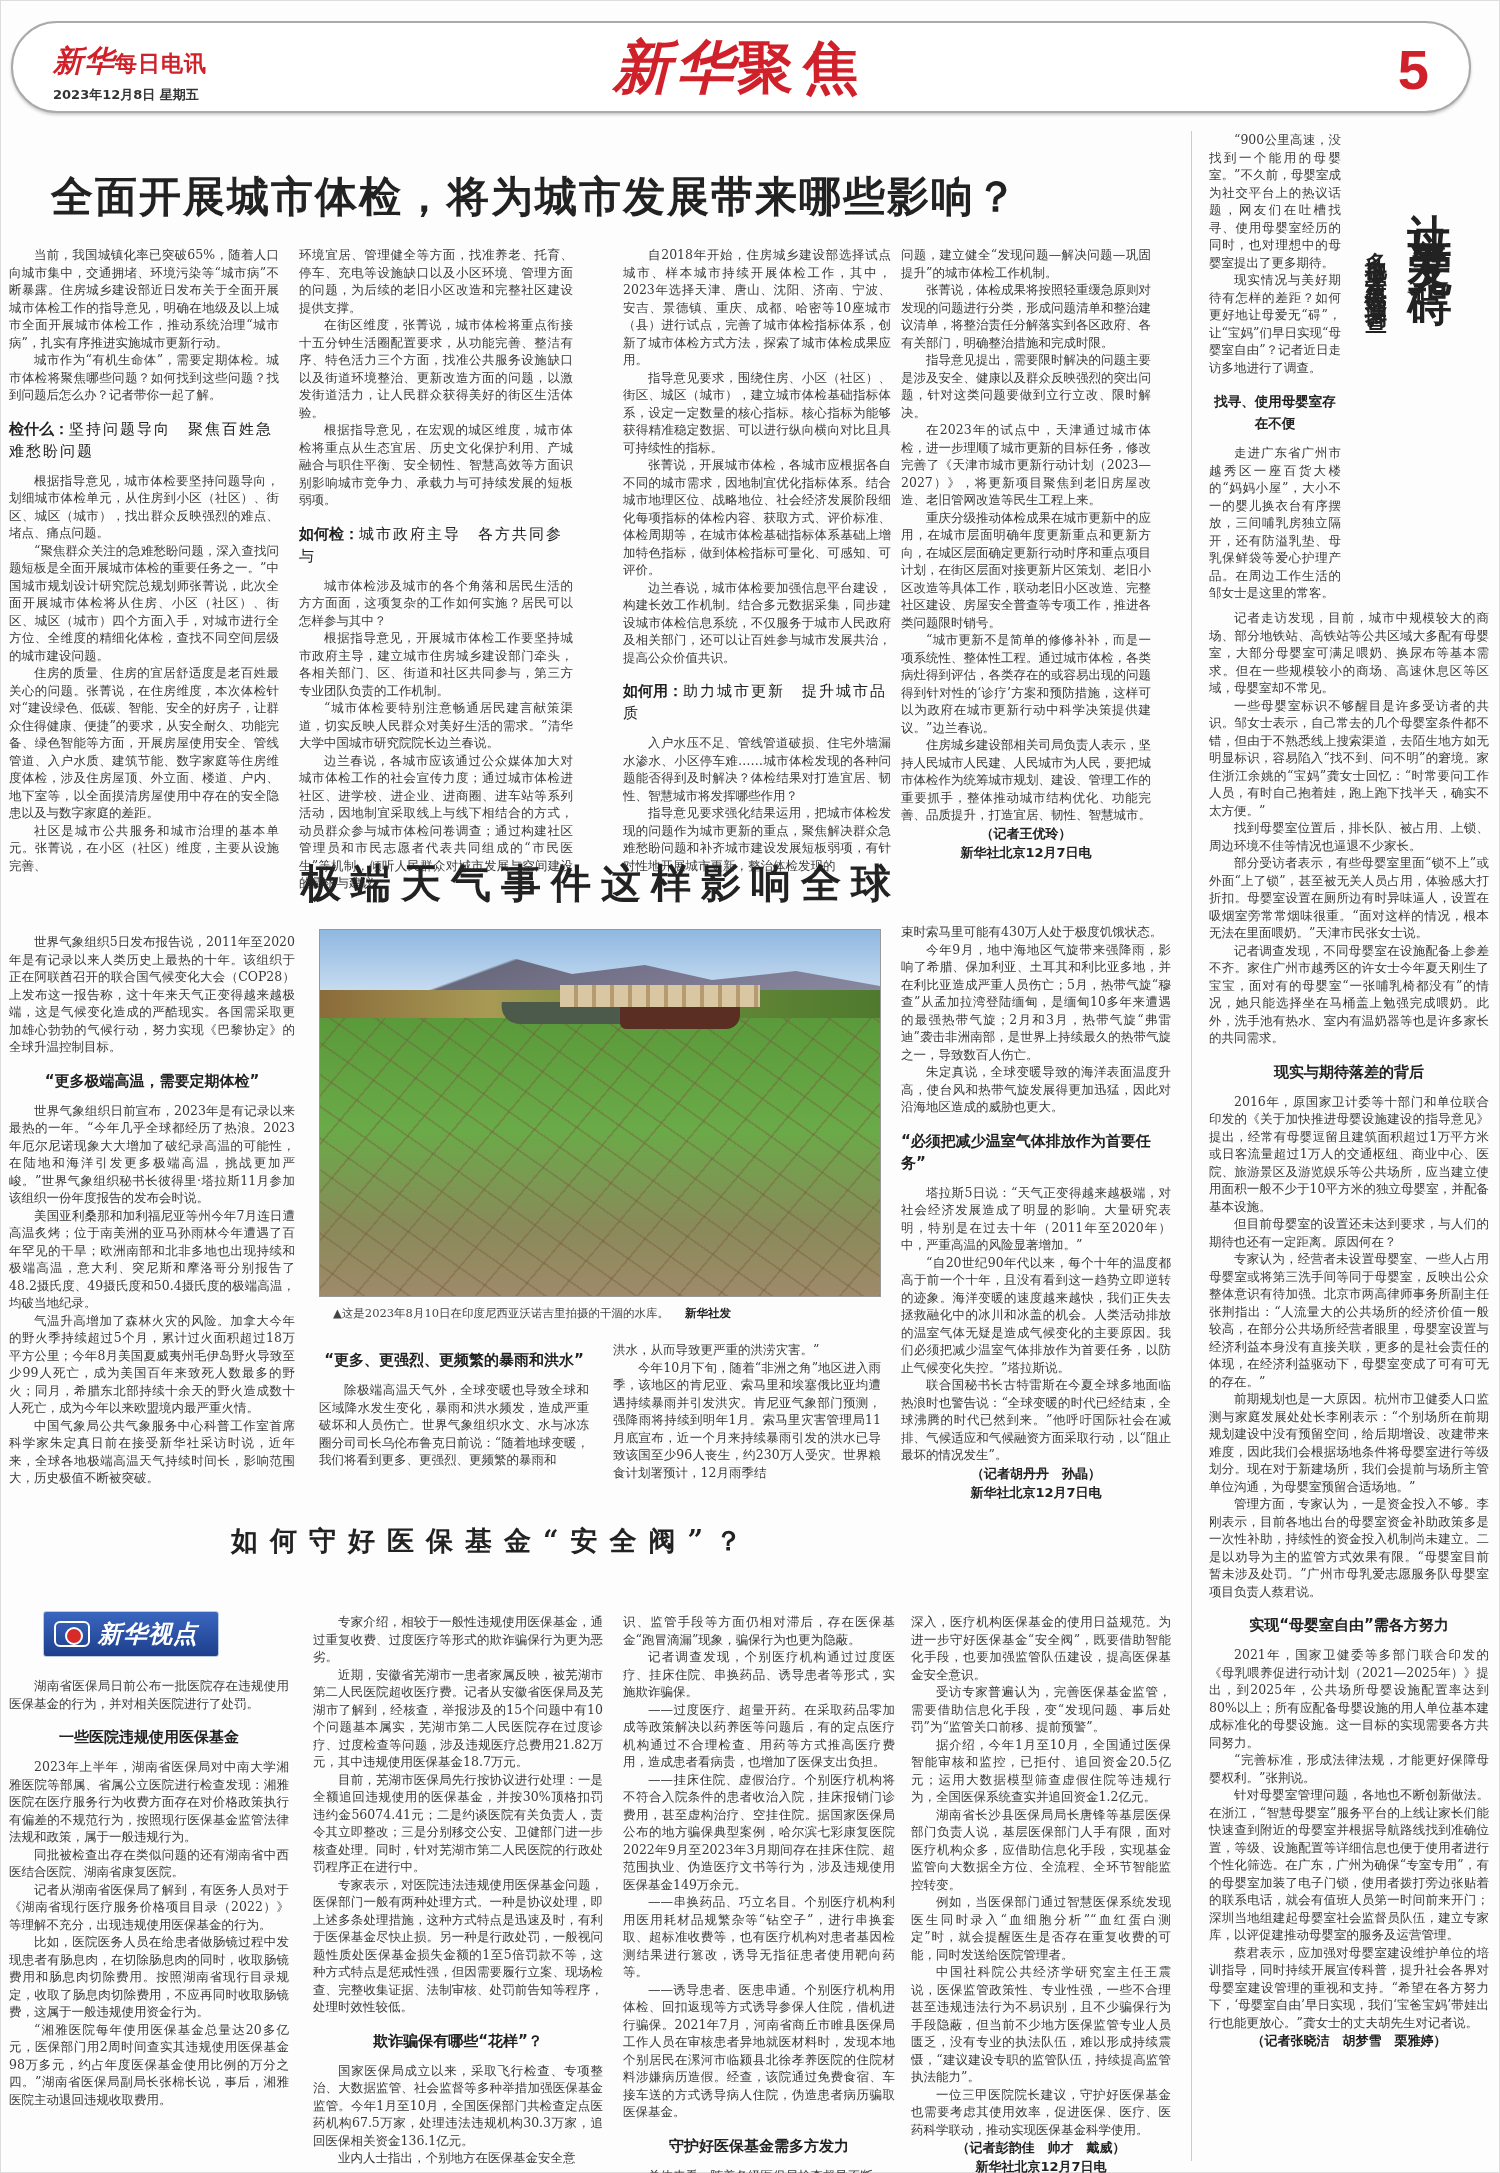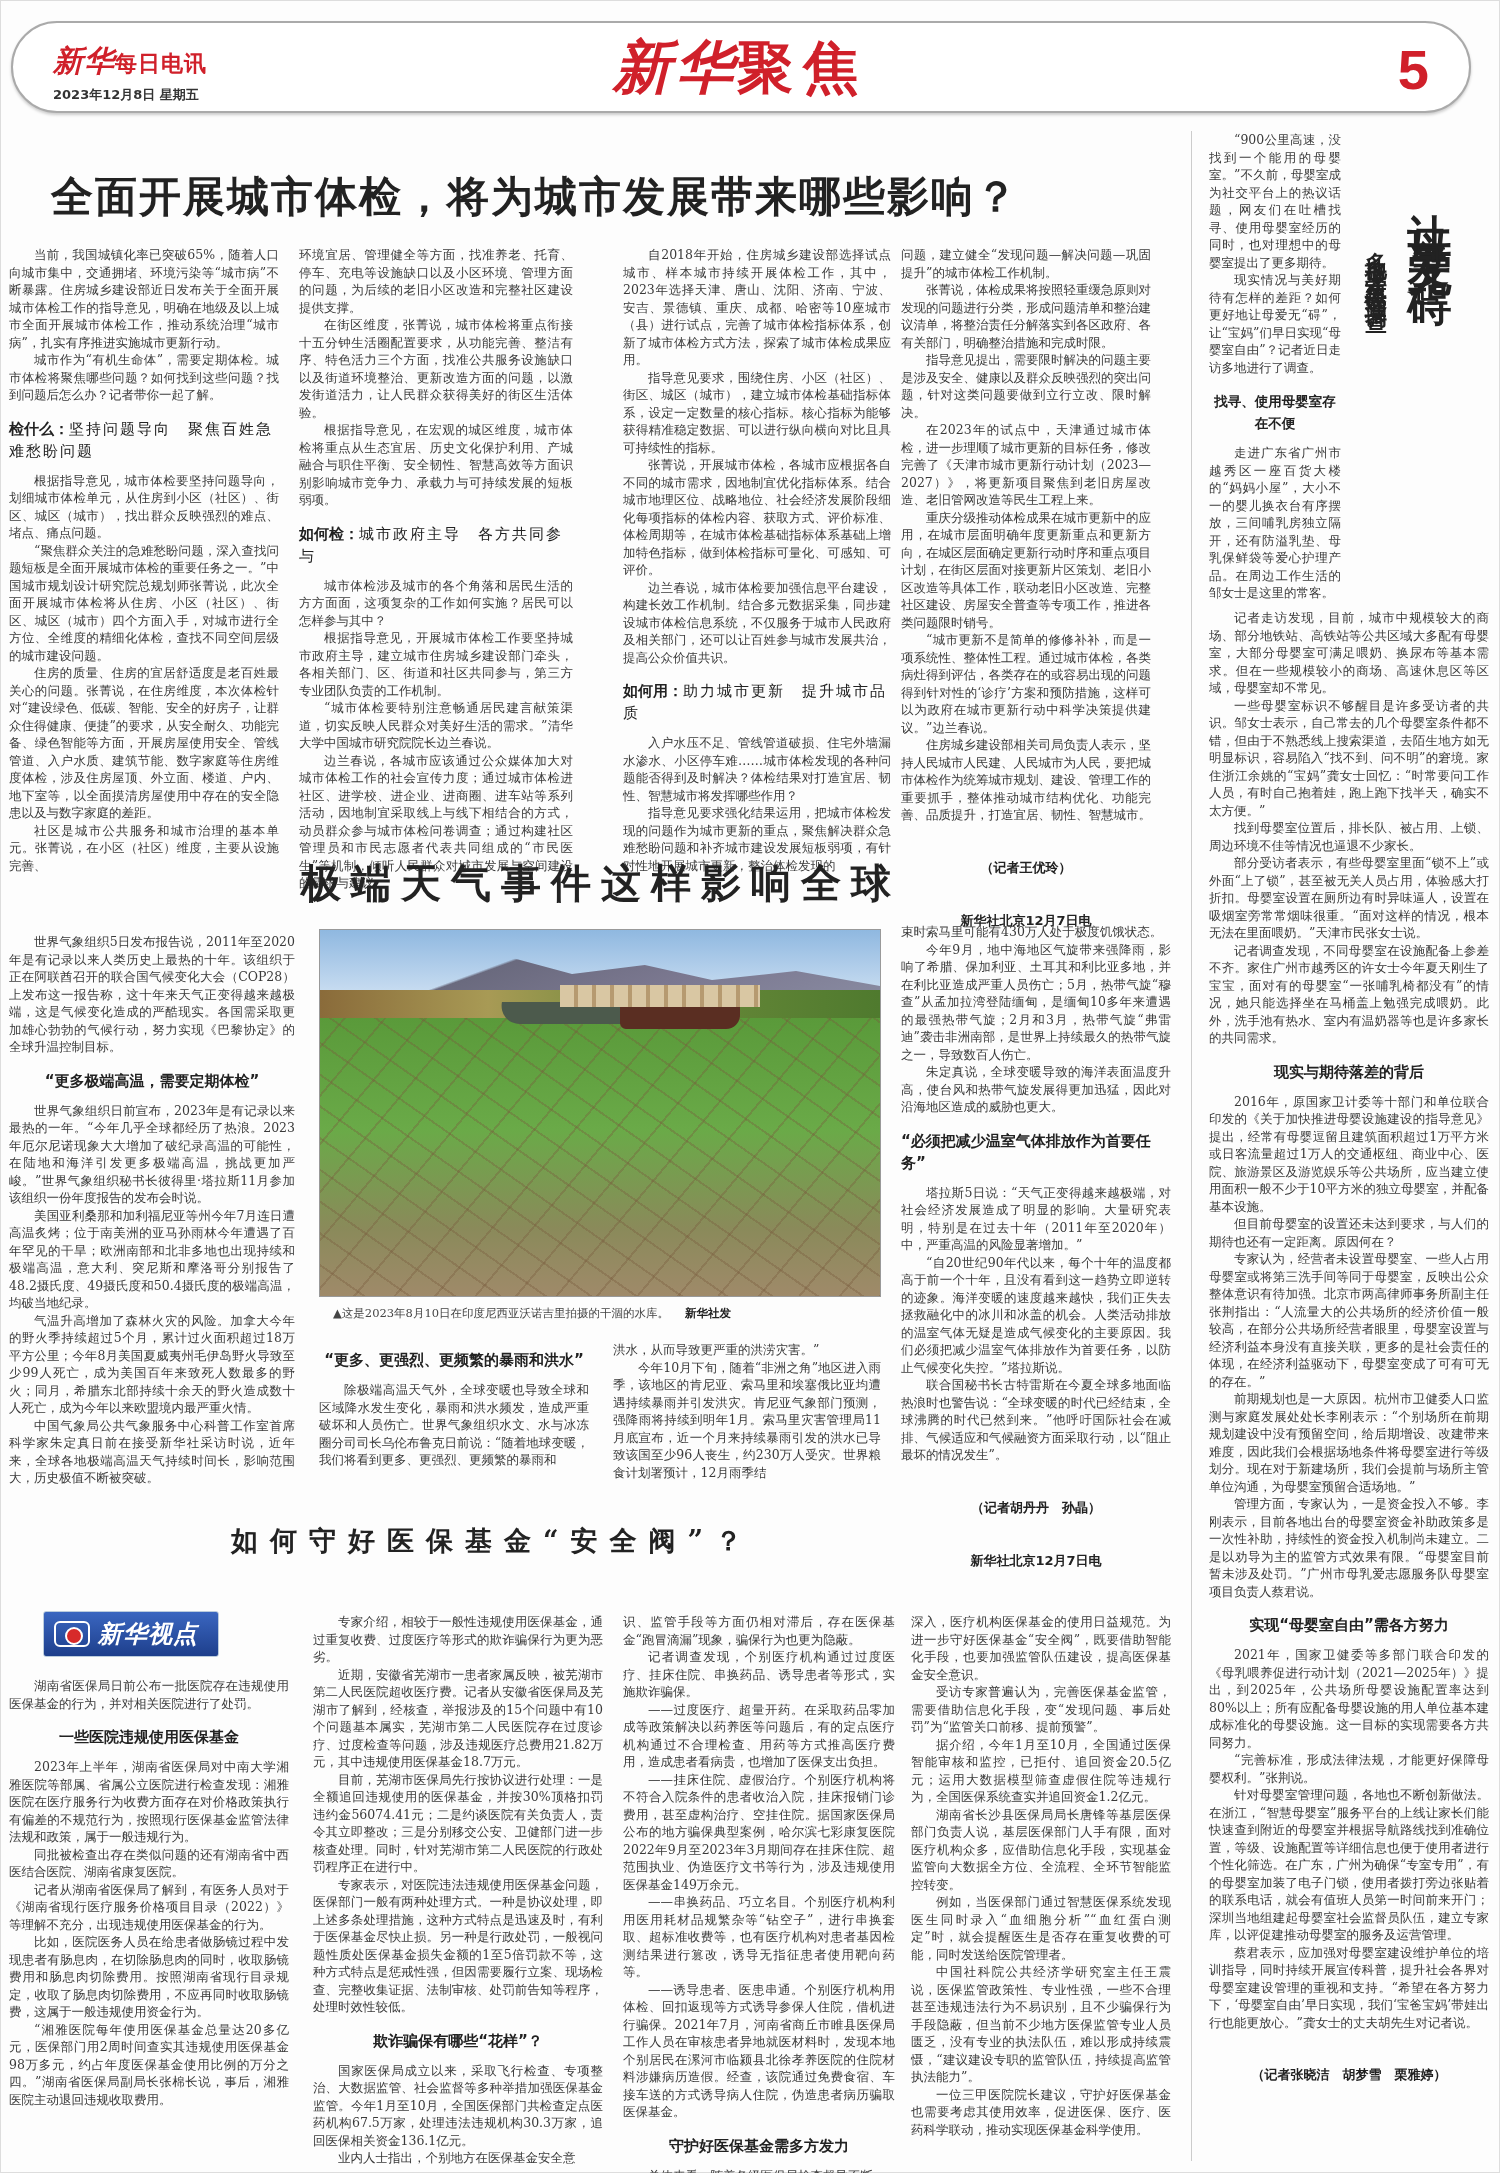--- a/index.html
+++ b/index.html
@@ -19,21 +19,21 @@
   .headline { position: absolute; font-family: "DejaVu Serif", serif; font-weight: bold; color: #222; white-space: nowrap; }
   .h1 { left: 50px; top: 168px; font-size: 42px; letter-spacing: 2px; }
   .h2 { left: 300px; top: 855px; font-size: 40px; letter-spacing: 10px; }
   .h3 { left: 230px; top: 1522px; font-size: 27px; letter-spacing: 12px; }
 
   .col { position: absolute; font-size: 12.5px; line-height: 17.5px; text-align: justify; color: #3a3a3a; }
   .col p { text-indent: 2em; }
   .col .sub { text-indent: 0; font-family: "DejaVu Sans", sans-serif; font-weight: bold; font-size: 15px; color: #222; margin: 14px 0 10px; text-align: center; line-height: 22px; }
   .col .sub-left { text-align: left; }
   .col .sub .light { font-weight: normal; font-family: "DejaVu Serif", serif; letter-spacing: 2px; }
-  .col .byline { text-indent: 0; text-align: center; font-family: "DejaVu Sans", sans-serif; font-weight: bold; font-size: 13px; color: #222; line-height: 19px; margin-top: 34px; }
+  .col .byline { text-indent: 0; text-align: center; font-family: "DejaVu Sans", sans-serif; font-weight: bold; font-size: 13px; color: #222; line-height: 19px; }
 
   .vtitle { position: absolute; writing-mode: vertical-rl; font-family: "DejaVu Serif", serif; font-weight: bold; color: #222; }
   .vt-main { left: 1400px; top: 178px; font-size: 44px; letter-spacing: 14px; }
   .vt-sub { left: 1360px; top: 233px; font-size: 22px; letter-spacing: 6px; font-family: "DejaVu Sans", sans-serif; }
 
   .photo { position: absolute; left: 318px; top: 928px; width: 562px; height: 368px; overflow: hidden; border: 1px solid #999; }
   .photo .sky { position: absolute; left: 0; top: 0; width: 100%; height: 60px; background: linear-gradient(#8fb8e0, #c6dbf0); }
   .photo .mtn { position: absolute; left: 0; top: 20px; width: 100%; height: 60px; background: linear-gradient(160deg, transparent 30%, #6a6a7e 31%, #7b7890 60%, #8a8da3 100%); clip-path: polygon(0 100%, 12% 30%, 20% 55%, 33% 10%, 45% 40%, 58% 25%, 70% 50%, 85% 35%, 100% 60%, 100% 100%); }
   .photo .trees { position: absolute; left: 0; top: 60px; width: 100%; height: 30px; background: linear-gradient(90deg, #8a6b3a, #a89a55 30%, #6b8a3a 60%, #4f7a2e); }
   .photo .grass { position: absolute; left: 0; top: 88px; width: 100%; height: 280px; background:

